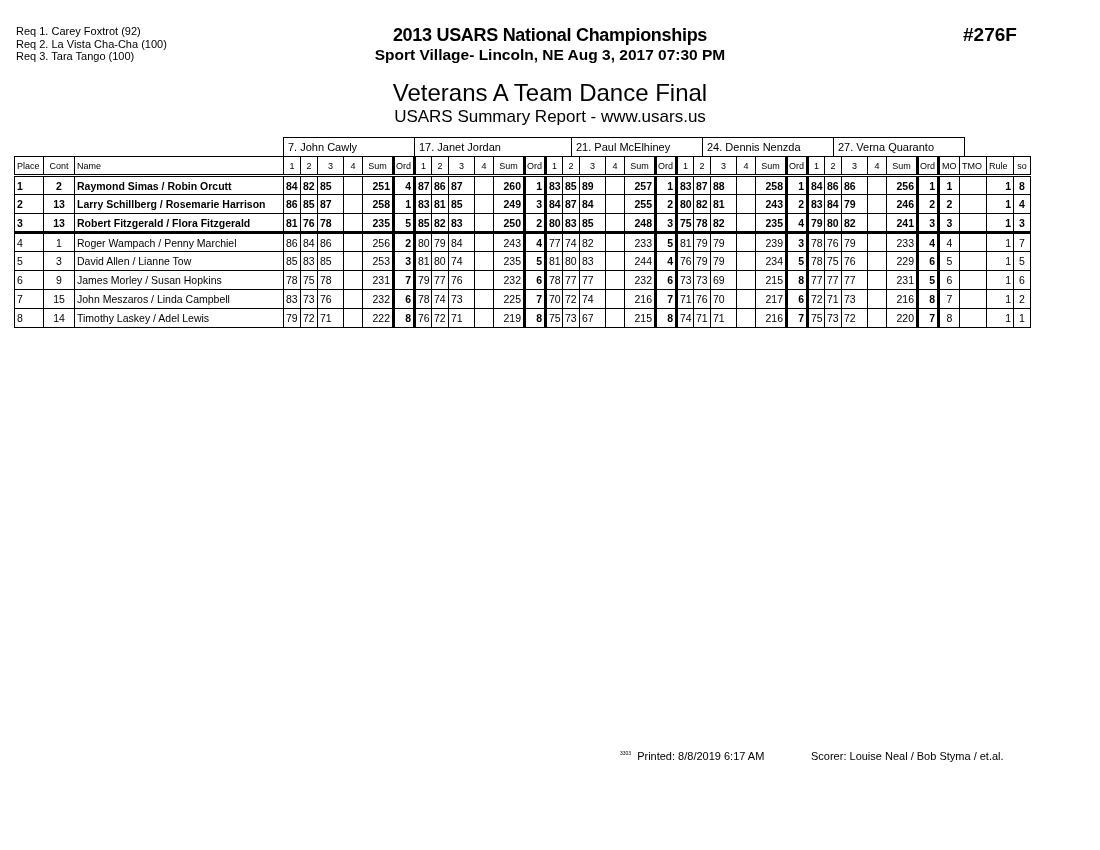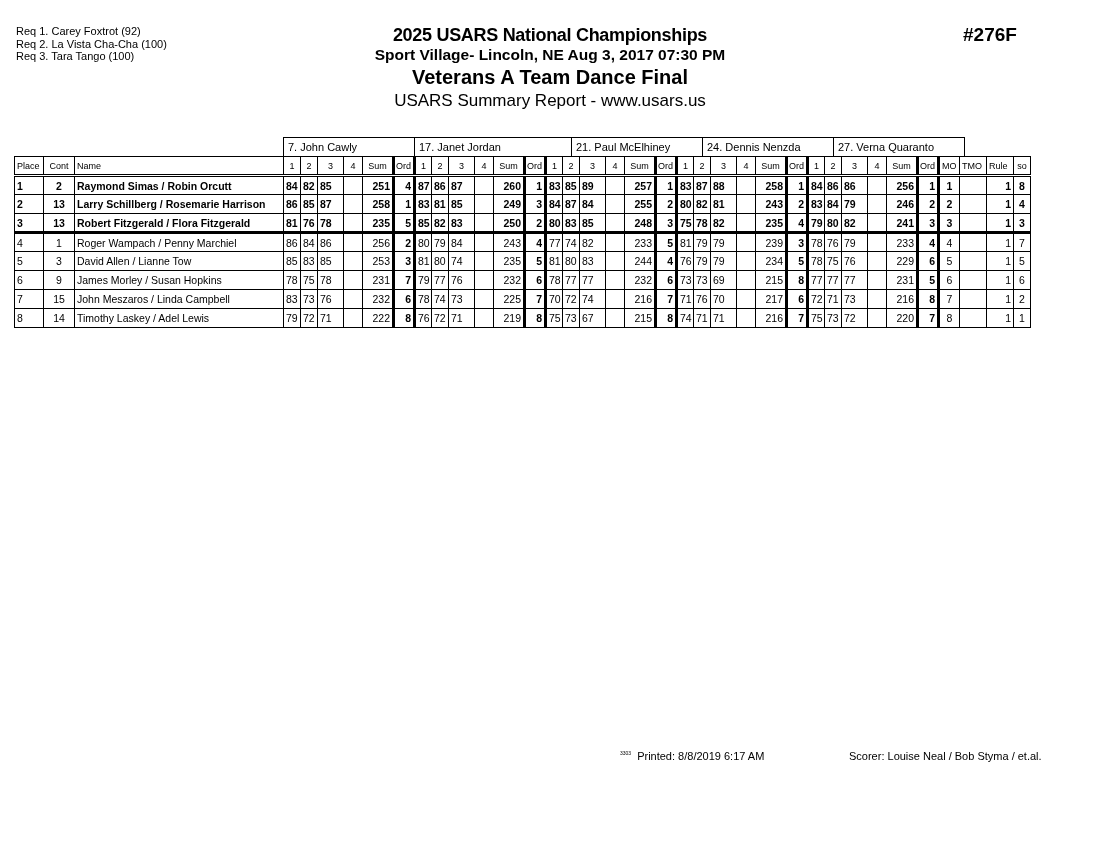--- a/index.html
+++ b/index.html
@@ -3,21 +3,21 @@
   <meta charset="utf-8">
   <style>
     html, body { margin:0; padding:0; background:#ffffff; }
     body { width:1100px; height:850px; position:relative; overflow:hidden;
            font-family:"Liberation Sans", sans-serif; color:#000; }
     .req { position:absolute; left:16px; top:25px; font-size:11px; line-height:12.5px; }
     .req div { white-space:nowrap; }
     .title-block { position:absolute; left:300px; width:500px; top:24px; text-align:center; }
     .t1 { font-size:18px; font-weight:bold; line-height:22px; letter-spacing:-0.3px; }
     .t2 { font-size:15.5px; line-height:17px;font-weight:bold; }
-    .t3 { font-size:20px; font-weight:bold; line-height:26px; margin-top:1px; }
+    .t3 { font-size:24px; font-weight:normal; line-height:26px; margin-top:17px; }
     .t4 { font-size:17px; line-height:22px; }
     .code { position:absolute; left:963px; top:24px; font-size:19px; font-weight:bold; }
 
     table.judges-head { position:absolute; left:283px; top:137px; border-collapse:collapse; }
     table.judges-head td { border:1px solid #000; border-bottom:none; height:18px; padding:0 0 0 4px;
         font-size:11px; vertical-align:middle; box-sizing:border-box; }
 
     table.grid { position:absolute; left:14px; top:156px; border-collapse:collapse; table-layout:fixed; }
     table.grid td, table.grid th { border:1px solid #000; font-size:10.5px; height:19px; padding:0 2px;
         box-sizing:border-box; white-space:nowrap; overflow:hidden; font-weight:normal; }
@@ -28,33 +28,33 @@
     table.grid tr.sep td { border-bottom:3px solid #000; }
     td.num { text-align:right; }
     td.ctr { text-align:center; }
     td.ord, th.ord { border-left:3px solid #000 !important; border-right:3px solid #000 !important; font-weight:bold !important; text-align:right; }
     th.ord { font-weight:normal !important; text-align:left; padding-left:1px !important; }
     td.place { text-align:left; padding-left:4px; }
     td.name { padding-left:4px; }
 
     .footer-print { position:absolute; left:620px; top:750px; font-size:11px; white-space:nowrap; }
     .footer-print .tiny { font-size:5px; vertical-align:super; margin-right:6px; }
-    .footer-scorer { position:absolute; left:849px; top:750px; font-size:11px; white-space:nowrap;text-align:center; }
+    .footer-scorer { position:absolute; left:811px; top:750px; font-size:11px; white-space:nowrap;text-align:center; }
   </style>
 </head>
 <body>
 
 <div class="req">
   <div>Req  1.  Carey Foxtrot (92)</div>
   <div>Req  2.  La Vista Cha-Cha (100)</div>
   <div>Req  3.  Tara Tango (100)</div>
 </div>
 
 <div class="title-block">
-  <div class="t1">2025 USARS National Championships</div>
+  <div class="t1">2013 USARS National Championships</div>
   <div class="t2">Sport Village- Lincoln, NE  Aug 3, 2017  07:30 PM</div>
   <div class="t3">Veterans A Team Dance Final</div>
   <div class="t4">USARS Summary Report - www.usars.us</div>
 </div>
 <div class="code">#276F</div>
 
 <table class="judges-head">
   <tbody>
       <tr id="judge-row">
         <td style="width: 131px;">7.  John Cawly</td>

